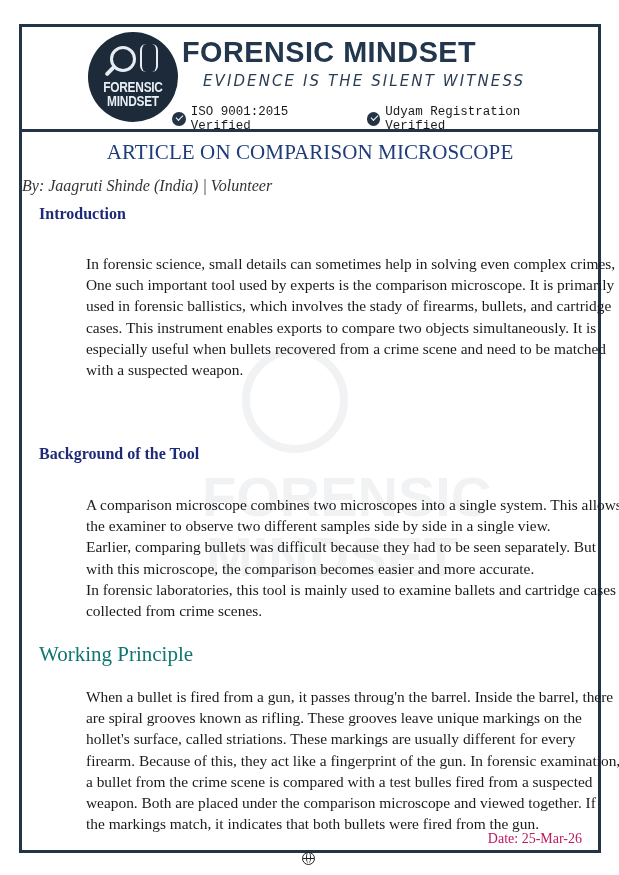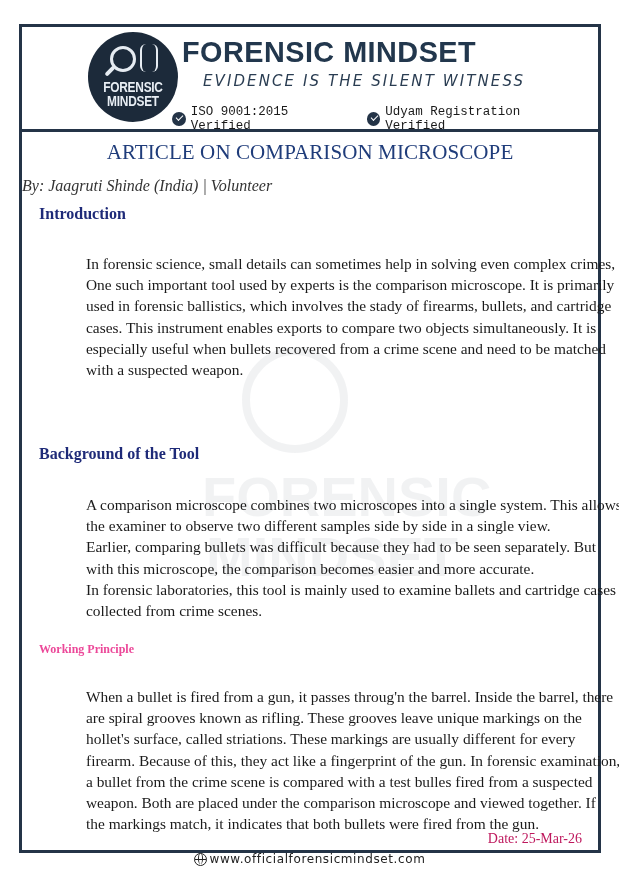--- a/index.html
+++ b/index.html
@@ -16,21 +16,21 @@
   .badges { position: absolute; left: 150px; top: 78px; display: flex; align-items: center; font-family: "Liberation Sans", sans-serif; font-size: 12.5px; color: #1a1a1a; }
   .badge { display: flex; align-items: center; margin-right: 14px; font-family: Liberation Mono, monospace; }
   .check { width: 14px; height: 14px; border-radius: 50%; background: #243447; margin-right: 5px; position: relative; }
   .check::after { content: ""; position: absolute; left: 4px; top: 3px; width: 6px; height: 3px; border-left: 1.5px solid #fff; border-bottom: 1.5px solid #fff; transform: rotate(-45deg); }
   .watermark { position: absolute; left: 180px; top: 300px; width: 260px; height: 260px; opacity: 0.06; pointer-events: none; }
   .watermark .wm-circle { position: absolute; left: 40px; top: 20px; width: 90px; height: 90px; border: 8px solid #243447; border-radius: 50%; }
   .watermark .wm-text { position: absolute; left: 0; top: 140px; width: 260px; text-align: center; font-family: "Liberation Sans", sans-serif; font-weight: bold; font-size: 56px; color: #243447; line-height: 60px; }
   .title { position: absolute; left: 0; top: 113px; width: 576px; text-align: center; font-size: 21px; color: #1f3c7a; letter-spacing: 0.1px; }
   .byline { position: absolute; left: 0; top: 150px; width: 524px; text-align: left; font-size: 16px; font-style: italic; color: #333; }
   .h2 { position: absolute; left: 17px; font-weight: bold; font-size: 16px; color: #1e2a78; }
-  .h3 { position: absolute; left: 17px; font-weight: bold; font-size: 12px; color: #ec4899; }
+  .h3 { position: absolute; left: 17px; font-weight: normal; font-size: 21px; color: #0f766e; }
   .para { position: absolute; left: 17px; width: 560px; font-size: 15.4px; line-height: 21.2px; color: #1a1a1a; margin-left: 47px; }
   .para div { white-space: nowrap; }
   .date { position: absolute; right: 16px; bottom: 3px; font-size: 14px; color: #be185d; }
   .footer { position: absolute; left: 0; top: 852px; width: 619px; text-align: center; font-family: "DejaVu Sans", sans-serif; font-size: 12px; letter-spacing: 0.6px; color: #222; display: flex; justify-content: center; align-items: center; }
   .globe { width: 11px; height: 11px; border: 1.3px solid #222; border-radius: 50%; margin-right: 3px; position: relative; }
   .globe::before { content: ""; position: absolute; left: 3px; top: -1px; width: 3px; height: 11px; border-left: 1px solid #222; border-right: 1px solid #222; border-radius: 50%; }
   .globe::after { content: ""; position: absolute; left: 0; top: 5px; width: 11px; height: 1px; background: #222; }
 </style>
 </head>
 <body>
@@ -98,14 +98,13 @@
     <div>a bullet from the crime scene is compared with a test bulles fired from a suspected</div>
     <div>weapon. Both are placed under the comparison microscope and viewed together. If</div>
     <div>the markings match, it indicates that both bullets were fired from the gun.</div>
   </div>
 
   <div class="date">Date: 25-Mar-26</div>
 </div>
 
 <div class="footer">
   <span class="globe"></span>
-  <span>www.officialforensicmindset.com</span>
 </div>
 
 </body></html>

